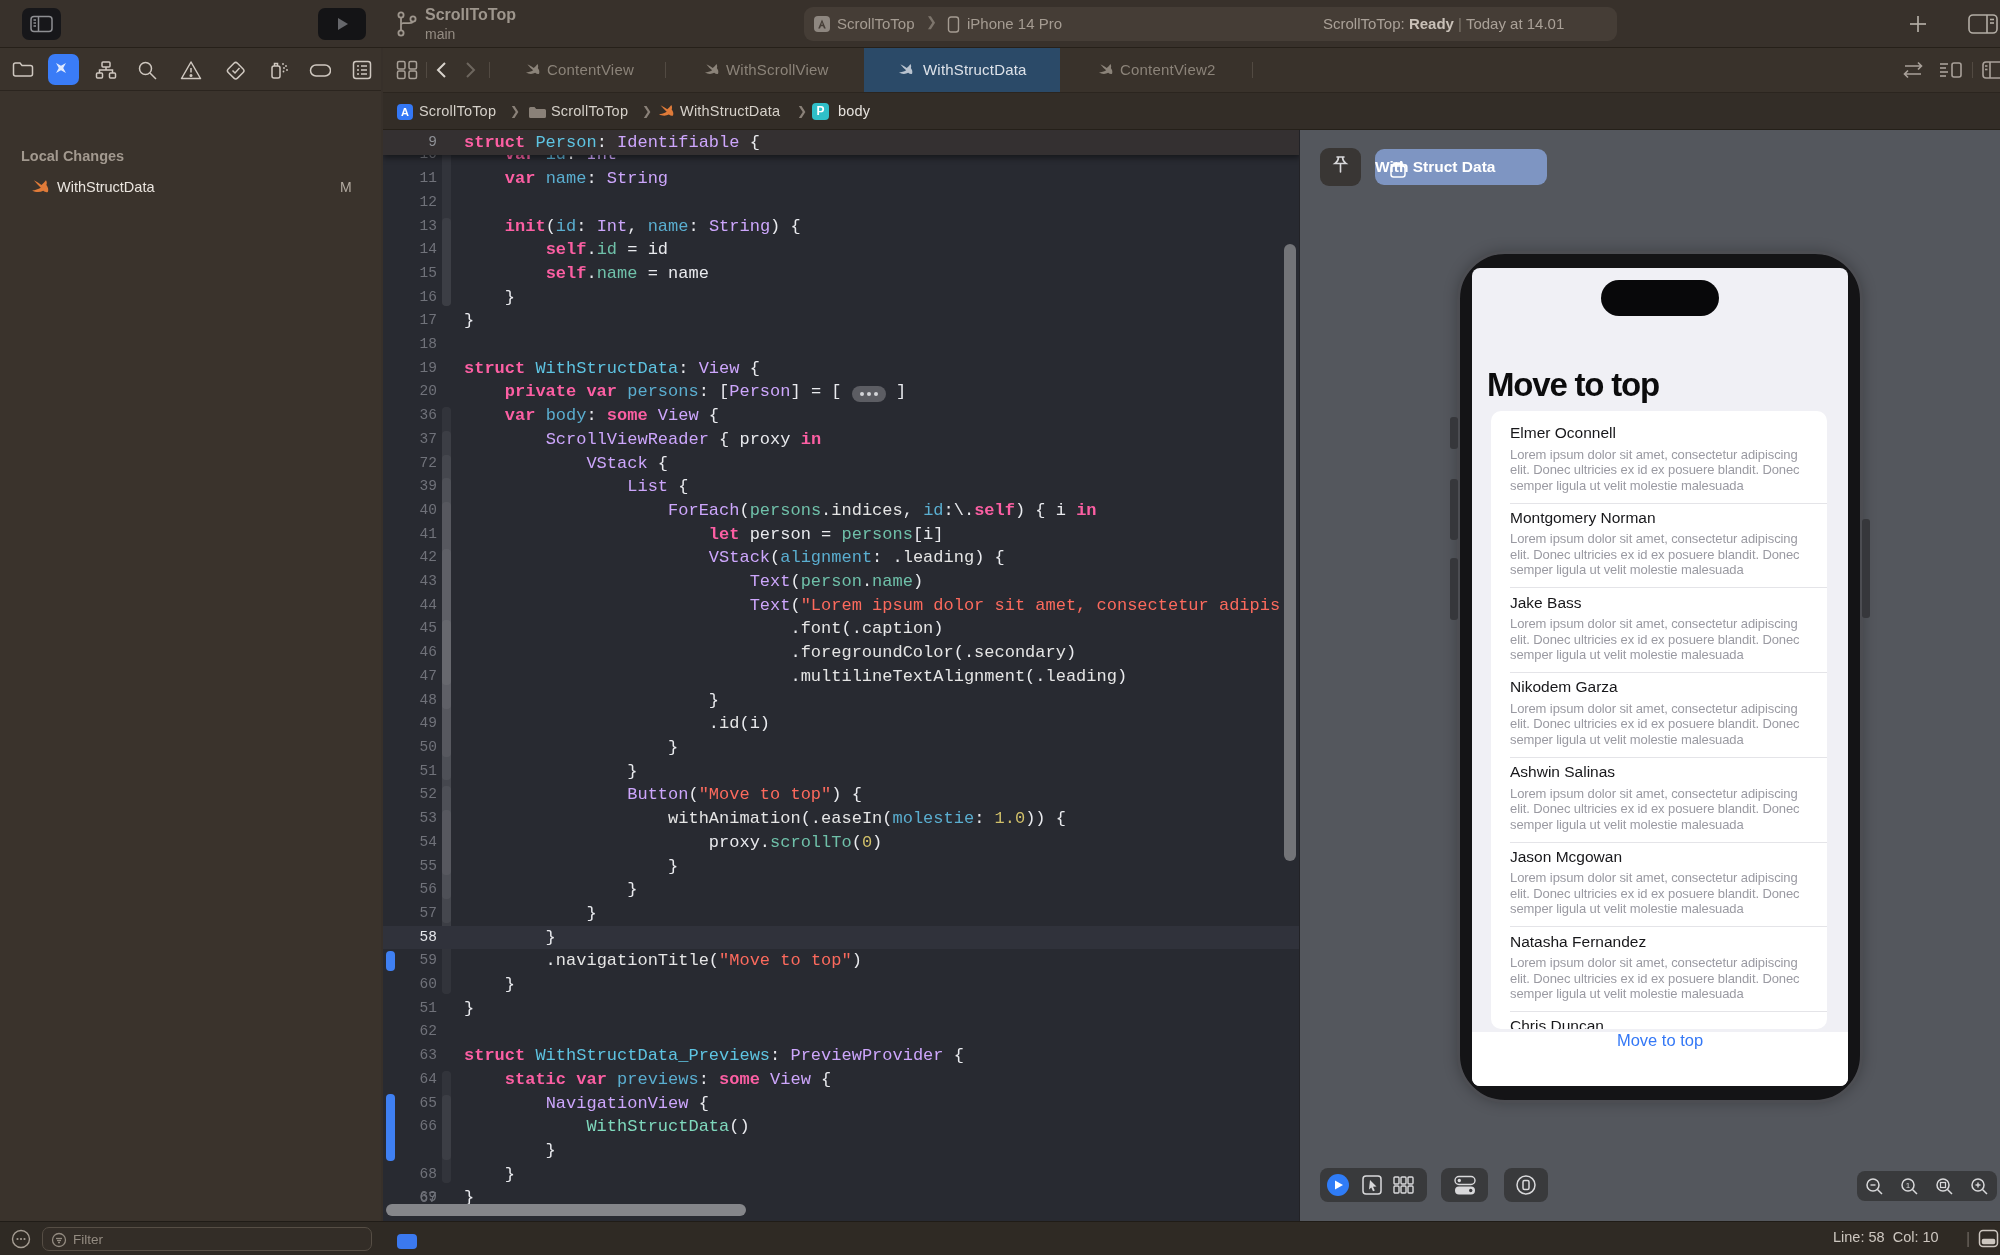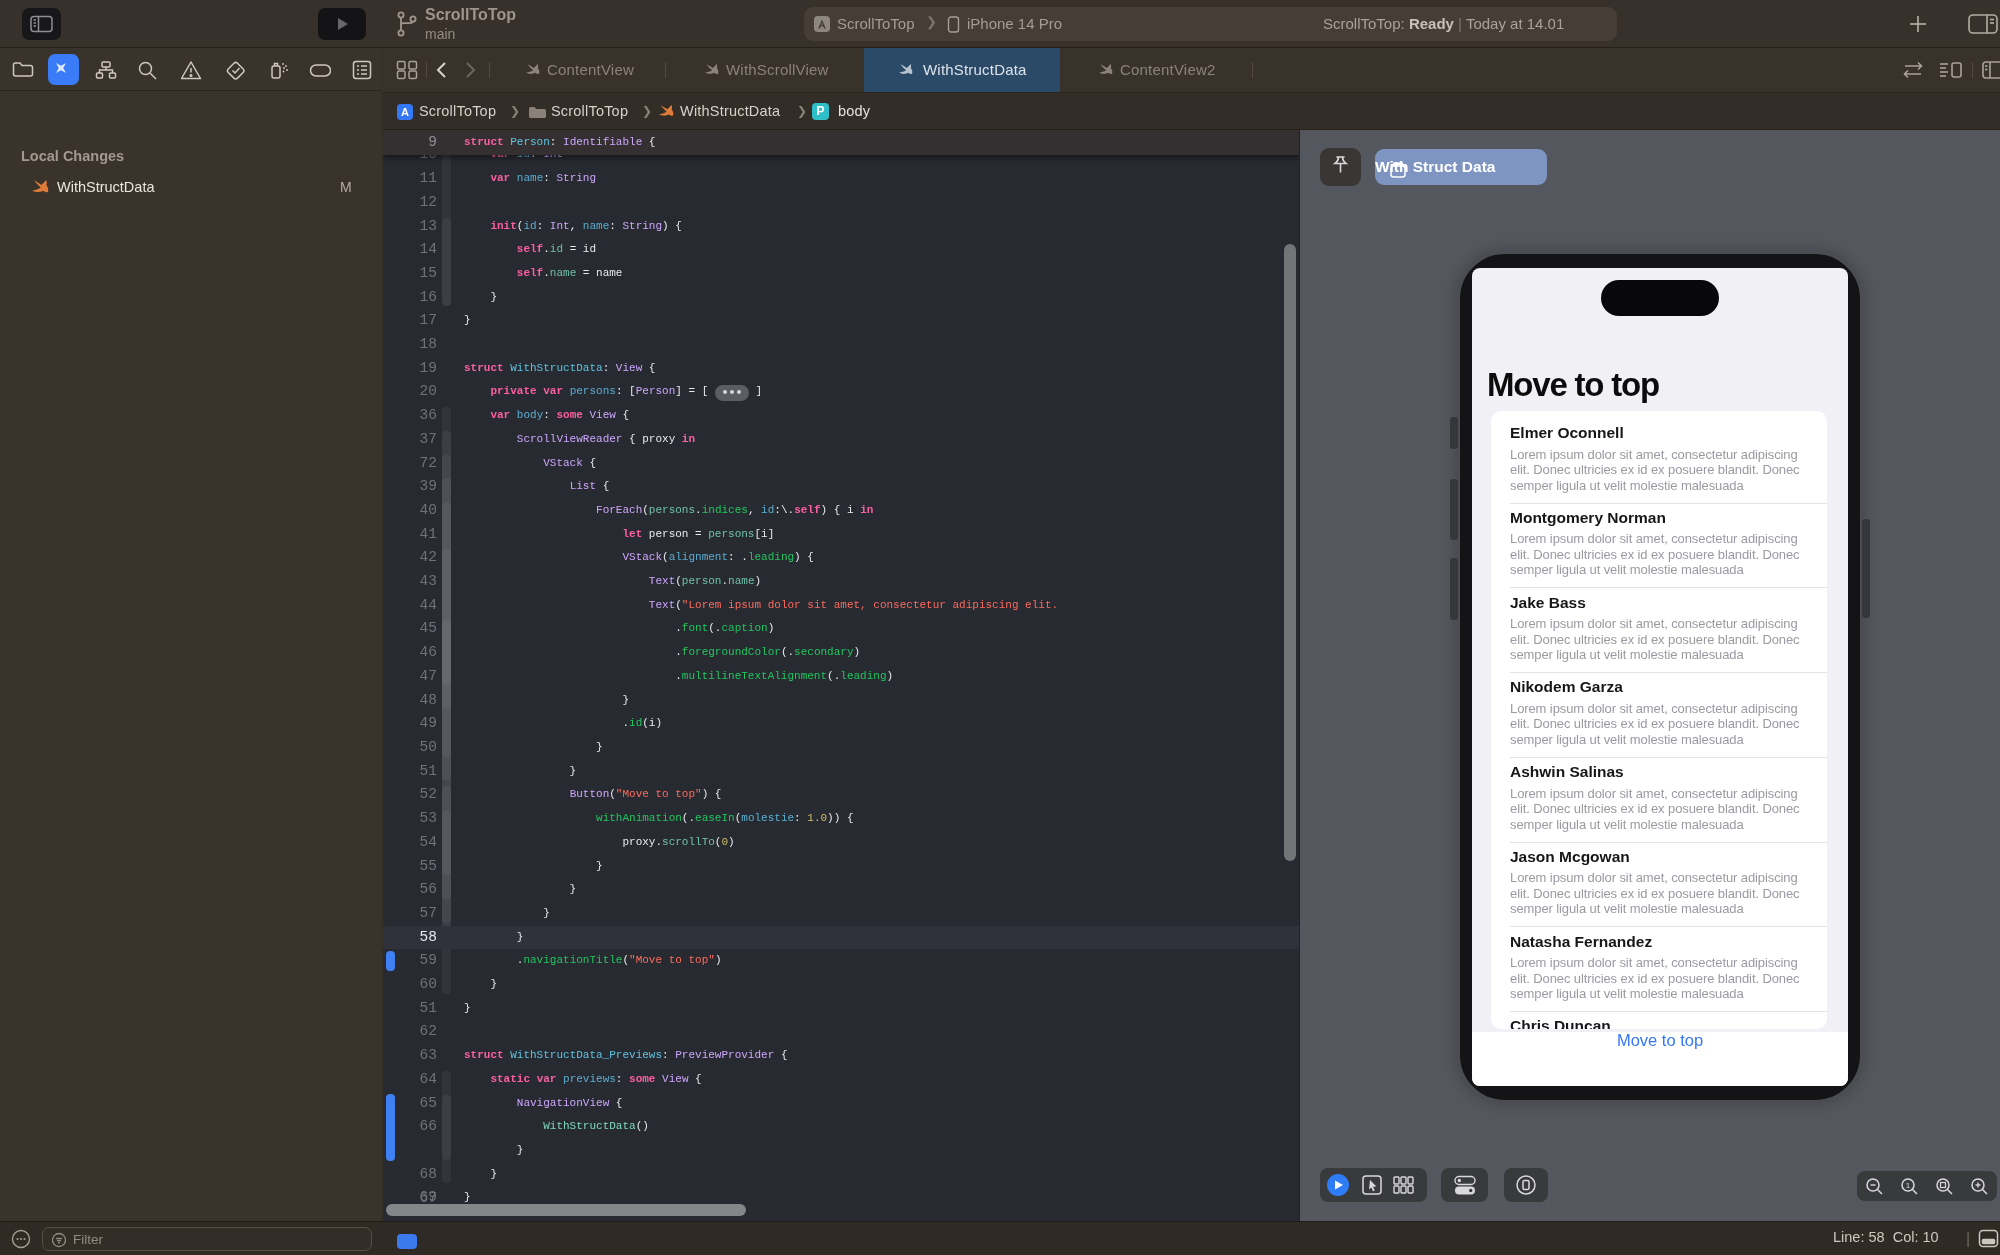--- a/index.html
+++ b/index.html
@@ -24,29 +24,29 @@
 
 #tabbar{position:absolute;left:383px;top:48px;width:1617px;height:44px;background:#39322b}
 .tabsep{position:absolute;top:14px;width:1px;height:16px;background:#524a42}
 .tabname{position:absolute;top:0;height:44px;line-height:44px;font-size:15px;letter-spacing:0.2px;color:#8b8379;white-space:nowrap}
 #seltab{position:absolute;left:481px;top:0;width:196px;height:44px;background:#2b4a68}
 #breadcrumb{position:absolute;left:383px;top:92px;width:1617px;height:38px;background:#332d27;border-bottom:1px solid #252019;border-top:1px solid #2b251f}
 .bc{position:absolute;top:0;height:37px;line-height:37px;font-size:14.5px;letter-spacing:0.2px;color:#d6d1ca;white-space:nowrap}
 .bchev{color:#8a8178;font-size:12px}
 
 #editor{position:absolute;left:383px;top:130px;width:917px;height:1091px;background:#282a31;overflow:hidden}
-.cl{position:absolute;left:81px;width:816px;overflow:hidden;height:23.7px;line-height:23.7px;font-family:"Liberation Mono",monospace;font-size:11px;letter-spacing:0px;white-space:pre;color:#e9eaee}
+.cl{position:absolute;left:81px;width:816px;overflow:hidden;height:23.7px;line-height:23.7px;font-family:"Liberation Mono",monospace;font-size:17px;letter-spacing:0px;white-space:pre;color:#e9eaee}
 .g{position:absolute;left:0;width:54px;height:23.7px;line-height:23.7px;text-align:right;font-family:"Liberation Mono",monospace;font-size:14.5px;color:#70727a}
 .cg{color:#e4e6ea}
 .hl{position:absolute;left:0;width:917px;height:23.7px;background:#30323b}
 .k{color:#fc5fa3;font-weight:bold}
 .t{color:#5ec4e2}
 .d{color:#5aaed0}
 .o{color:#cda6fc}
-.m{color:#22c55e}
+.m{color:#e5e5e5}
 .p{color:#6fc0a9}
 .p2{color:#7fd9bd}
 .s{color:#fc6a5d}
 .n{color:#d0bf69}
 .rb{position:absolute;left:59px;width:9px;border-radius:4px;background:rgba(255,255,255,0.05)}
 .chbar{position:absolute;left:3px;width:9px;border-radius:4px;background:#3f80f3}
 .fold{display:inline-block;width:34px;height:16px;background:#5c5d63;border-radius:8px;vertical-align:-2px;text-align:center;line-height:16px}
 .fold b{display:inline-block;width:4px;height:4px;border-radius:2px;background:#d4d5d9;margin:0 1.5px;vertical-align:2px}
 #sticky{position:absolute;left:0;top:0;width:917px;height:25px;background:#343031;box-shadow:0 3px 6px rgba(0,0,0,0.45);line-height:25px}
 #hscroll{position:absolute;left:3px;top:1074px;width:360px;height:12px;border-radius:6px;background:#85868a}
@@ -56,21 +56,21 @@
 #divider{position:absolute;left:1299px;top:130px;width:2px;height:1091px;background:#222226}
 #pinbtn{position:absolute;left:20px;top:18px;width:41px;height:38px;background:#393634;border-radius:9px}
 #sdbtn{position:absolute;left:75px;top:19px;width:172px;height:36px;background:#7e95c2;border-radius:9px;color:#fff;font-size:15.5px;font-weight:bold;line-height:36px}
 
 #phone{position:absolute;left:157px;top:121px;width:406px;height:852px;background:#141416;border:3px solid #4c4d52;border-radius:48px;box-shadow:0 0 14px rgba(0,0,0,0.25)}
 #screen{position:absolute;left:172px;top:138px;width:376px;height:818px;background:#f0f0f5;border-radius:8px;overflow:hidden}
 #dynisland{position:absolute;left:129px;top:12px;width:118px;height:36px;background:#08080a;border-radius:18px}
 #ptitle{position:absolute;left:15px;top:98px;font-size:33px;font-weight:bold;color:#0c0c0d;letter-spacing:-1.2px}
 #pcard{position:absolute;left:19px;top:143px;width:336px;height:618px;background:#fff;border-radius:10px;overflow:hidden}
 .prow{position:absolute;left:19px;width:300px}
-.pname{font-size:15.5px;font-weight:bold;color:#17171a;letter-spacing:0px}
+.pname{font-size:15.5px;font-weight:normal;color:#17171a;letter-spacing:0px}
 .plorem{margin-top:4.5px;font-size:13px;line-height:15.5px;color:#9a9aa2;letter-spacing:-0.1px}
 .psep{position:absolute;left:19px;width:317px;height:1px;background:#e4e4e8}
 #pbottom{position:absolute;left:0;top:764px;width:376px;height:56px;background:#fff}
 #pbtn{position:absolute;left:0;top:-1px;width:376px;text-align:center;font-size:16.5px;color:#3478f6}
 .sbtn{position:absolute;background:#36373b;border-radius:3px}
 
 .cgroup{position:absolute;background:#393a3c;border-radius:8px}
 
 #bottombar{position:absolute;left:0;top:1221px;width:2000px;height:34px;background:#2f2a24;border-top:1px solid #201c17}
 #filter{position:absolute;left:42px;top:5px;width:330px;height:24px;border:1px solid #564e45;border-radius:7px;background:#332d27;color:#938b81;font-size:13.5px;line-height:23px}

